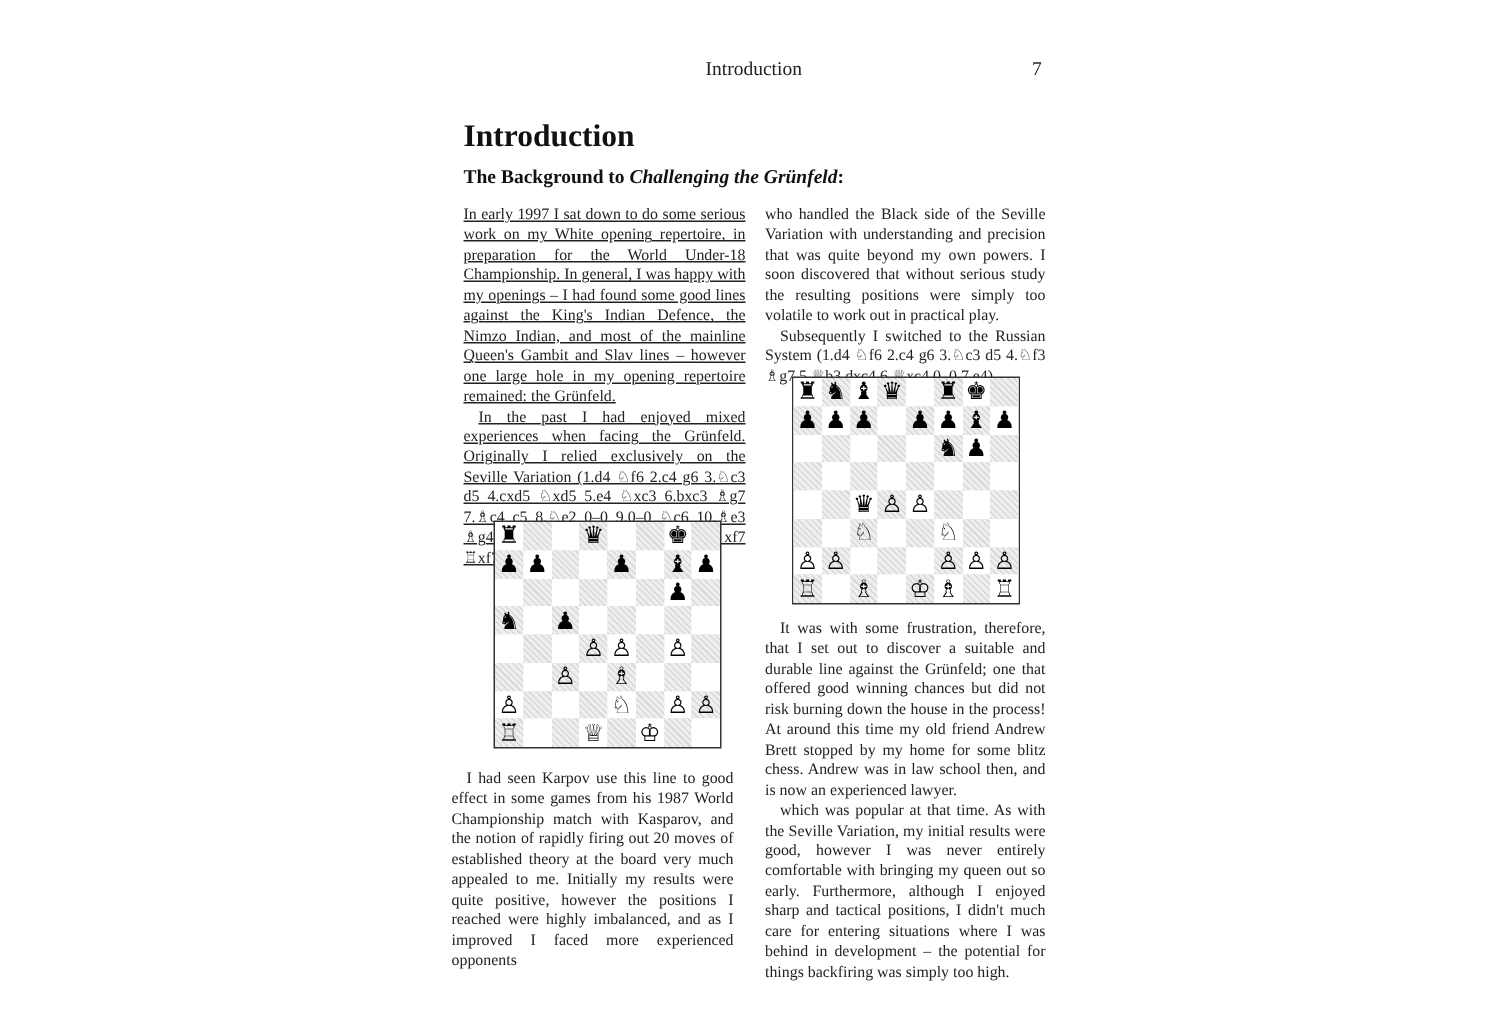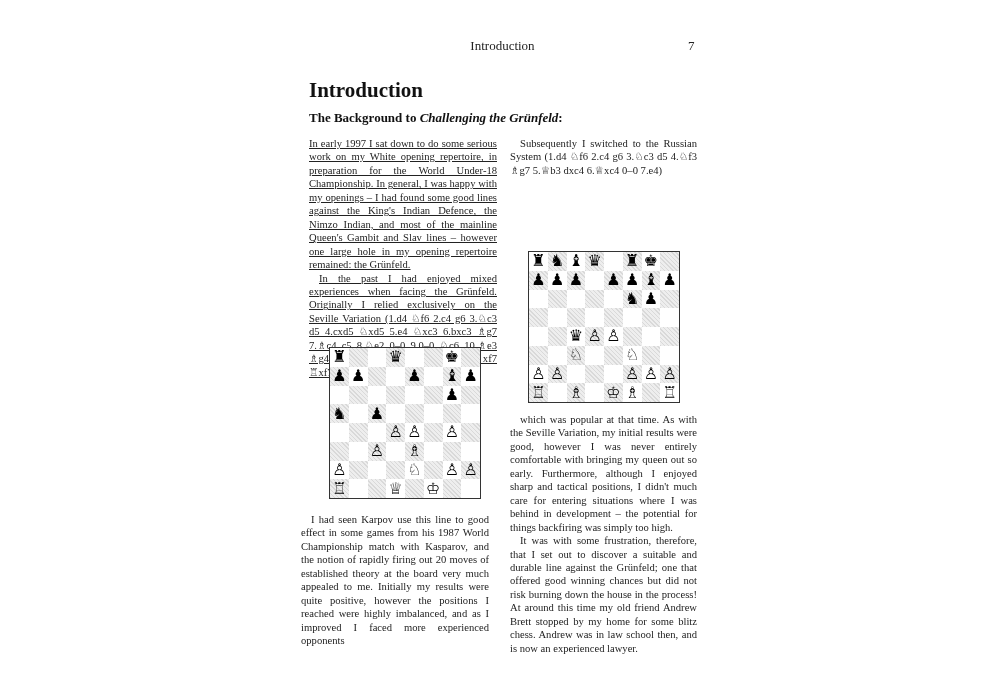--- a/index.html
+++ b/index.html
@@ -109,20 +109,21 @@
       <div class="sq light">♔</div>
       <div class="sq dark"></div>
       <div class="sq light"></div>
     </div>
 
   <div class="col col-left-bottom">
     <p class="indent">I had seen Karpov use this line to good effect in some games from his 1987 World Championship match with Kasparov, and the notion of rapidly firing out 20 moves of established theory at the board very much appealed to me. Initially my results were quite positive, however the positions I reached were highly imbalanced, and as I improved I faced more experienced opponents</p>
   </div>
 
   <div class="col col-right-top">
+    <p>who handled the Black side of the Seville Variation with understanding and precision that was quite beyond my own powers. I soon discovered that without serious study the resulting positions were simply too volatile to work out in practical play.</p>
     <p class="indent">Subsequently I switched to the Russian System (1.d4 ♘f6 2.c4 g6 3.♘c3 d5 4.♘f3 ♗g7 5.♕b3 dxc4 6.♕xc4 0–0 7.e4)</p>
   </div>
 
   <div class="board board-2" id="board-russian">
       <div class="sq light">♜</div>
       <div class="sq dark">♞</div>
       <div class="sq light">♝</div>
       <div class="sq dark">♛</div>
       <div class="sq light"></div>
       <div class="sq dark">♜</div>
@@ -180,16 +181,16 @@
       <div class="sq light"></div>
       <div class="sq dark">♗</div>
       <div class="sq light"></div>
       <div class="sq dark">♔</div>
       <div class="sq light">♗</div>
       <div class="sq dark"></div>
       <div class="sq light">♖</div>
     </div>
 
   <div class="col col-right-bottom">
+    <p class="indent">It was with some frustration, therefore, that I set out to discover a suitable and durable line against the Grünfeld; one that offered good winning chances but did not risk burning down the house in the process! At around this time my old friend Andrew Brett stopped by my home for some blitz chess. Andrew was in law school then, and is now an experienced lawyer.</p>
     <p class="indent">which was popular at that time. As with the Seville Variation, my initial results were good, however I was never entirely comfortable with bringing my queen out so early. Furthermore, although I enjoyed sharp and tactical positions, I didn't much care for entering situations where I was behind in development – the potential for things backfiring was simply too high.</p>
-    <p class="indent">It was with some frustration, therefore, that I set out to discover a suitable and durable line against the Grünfeld; one that offered good winning chances but did not risk burning down the house in the process! At around this time my old friend Andrew Brett stopped by my home for some blitz chess. Andrew was in law school then, and is now an experienced lawyer.</p>
   </div>
 </div>
 
 </body></html>

